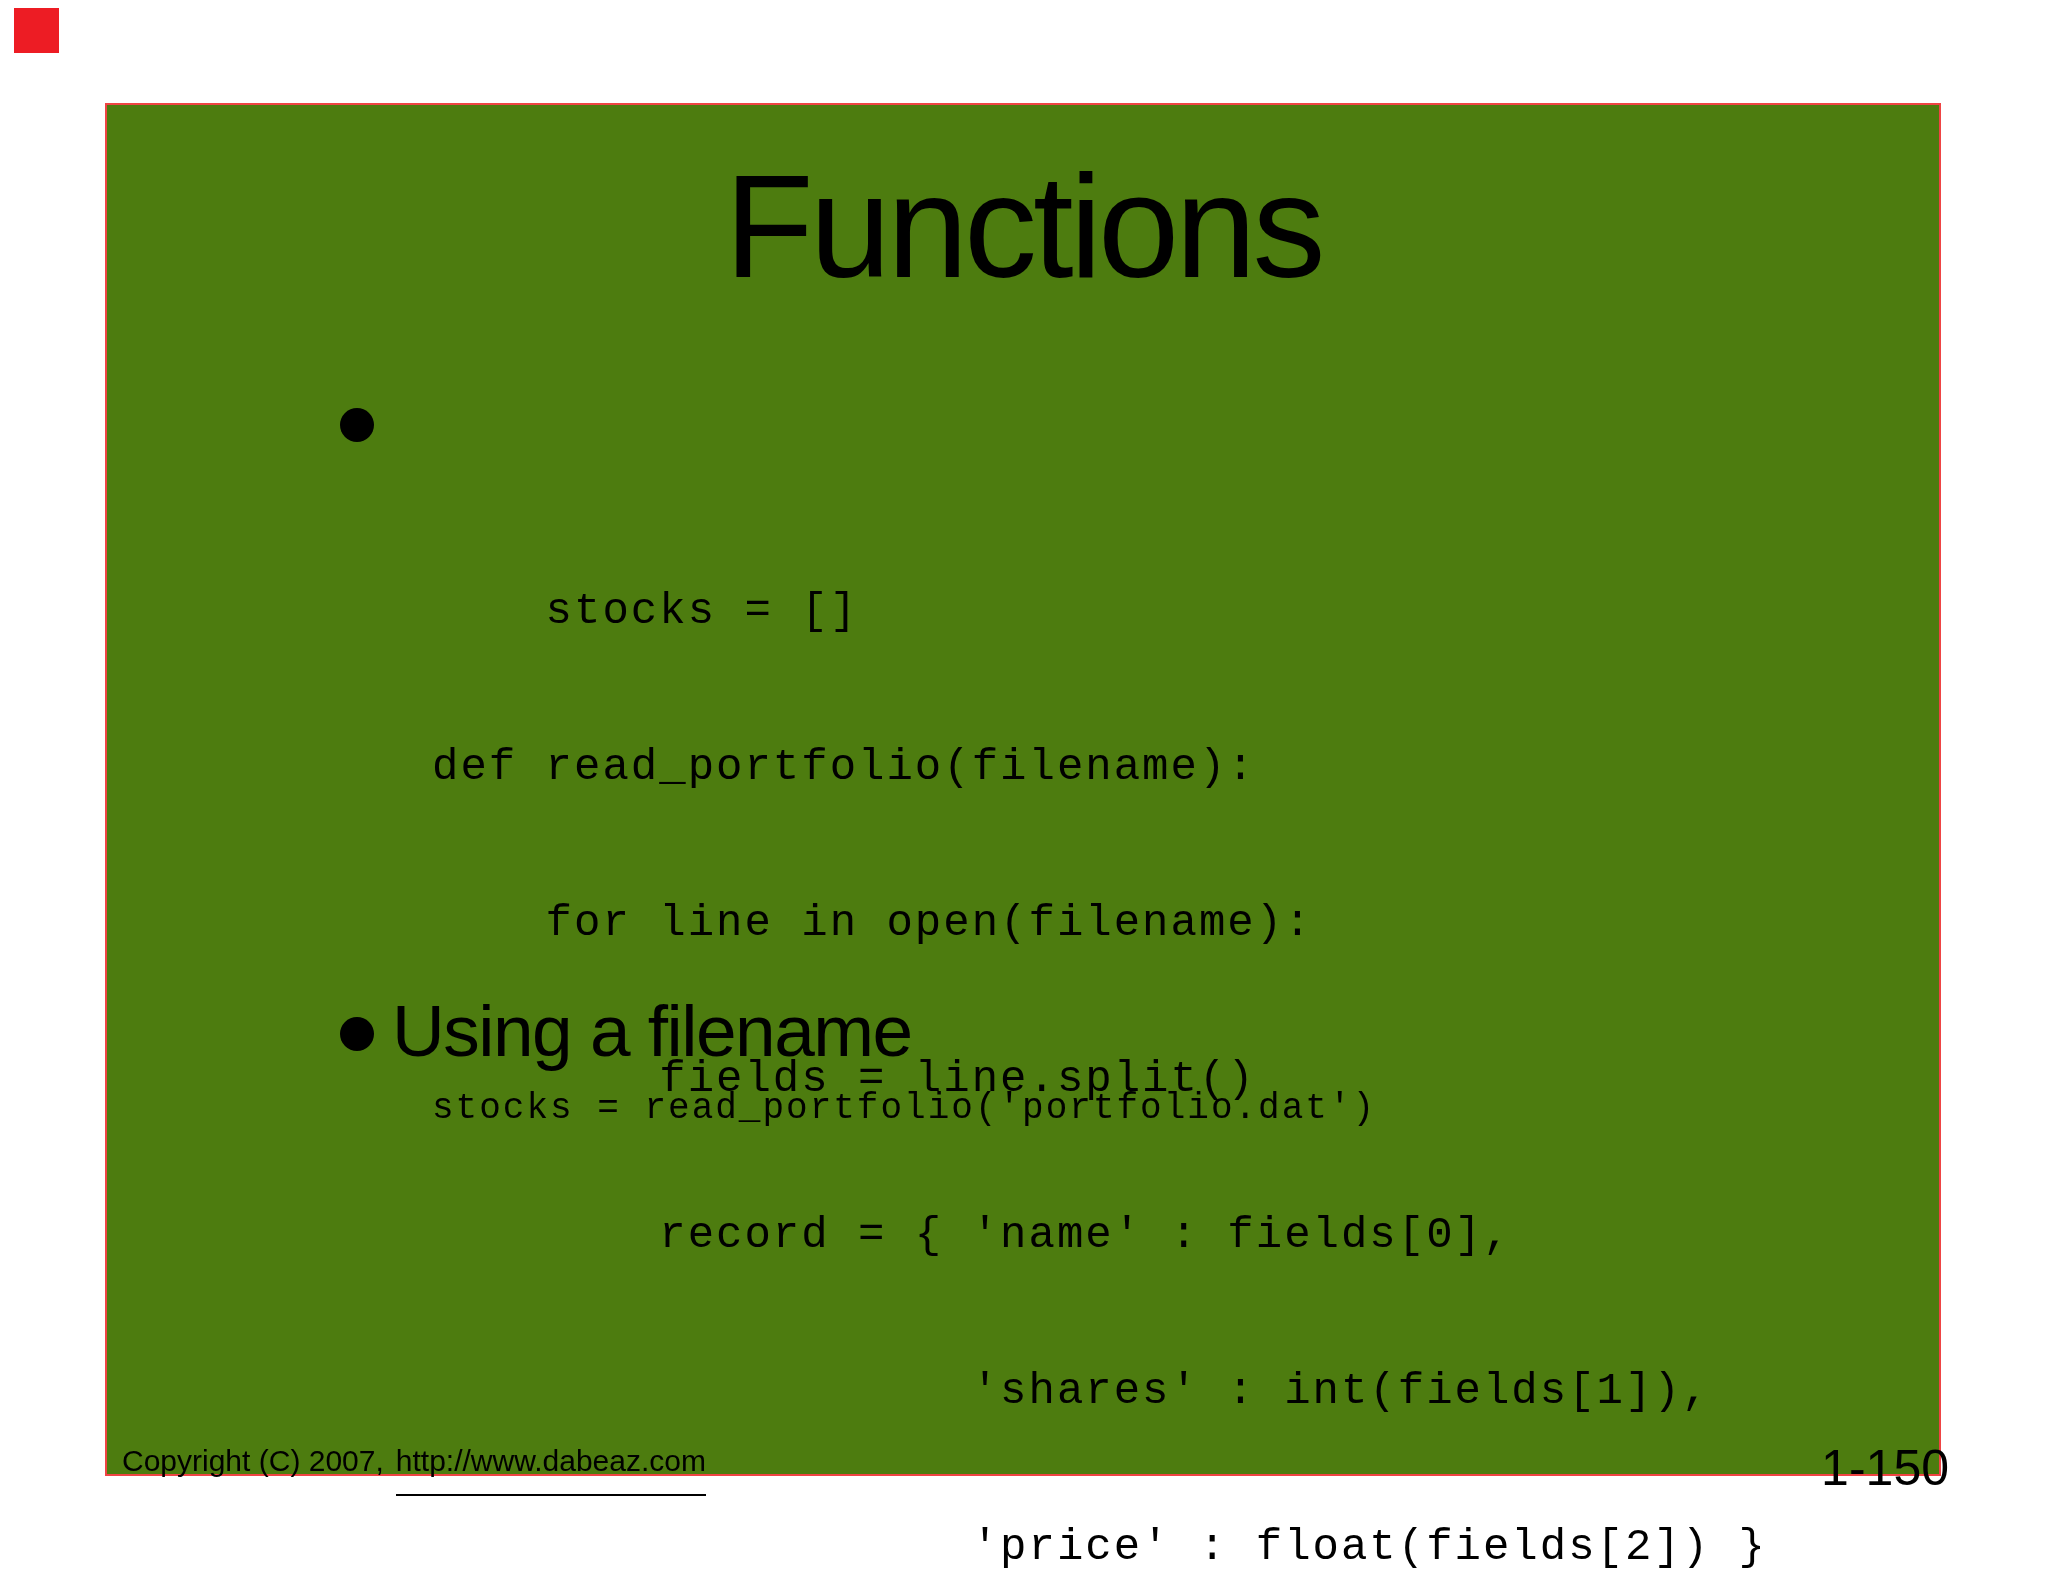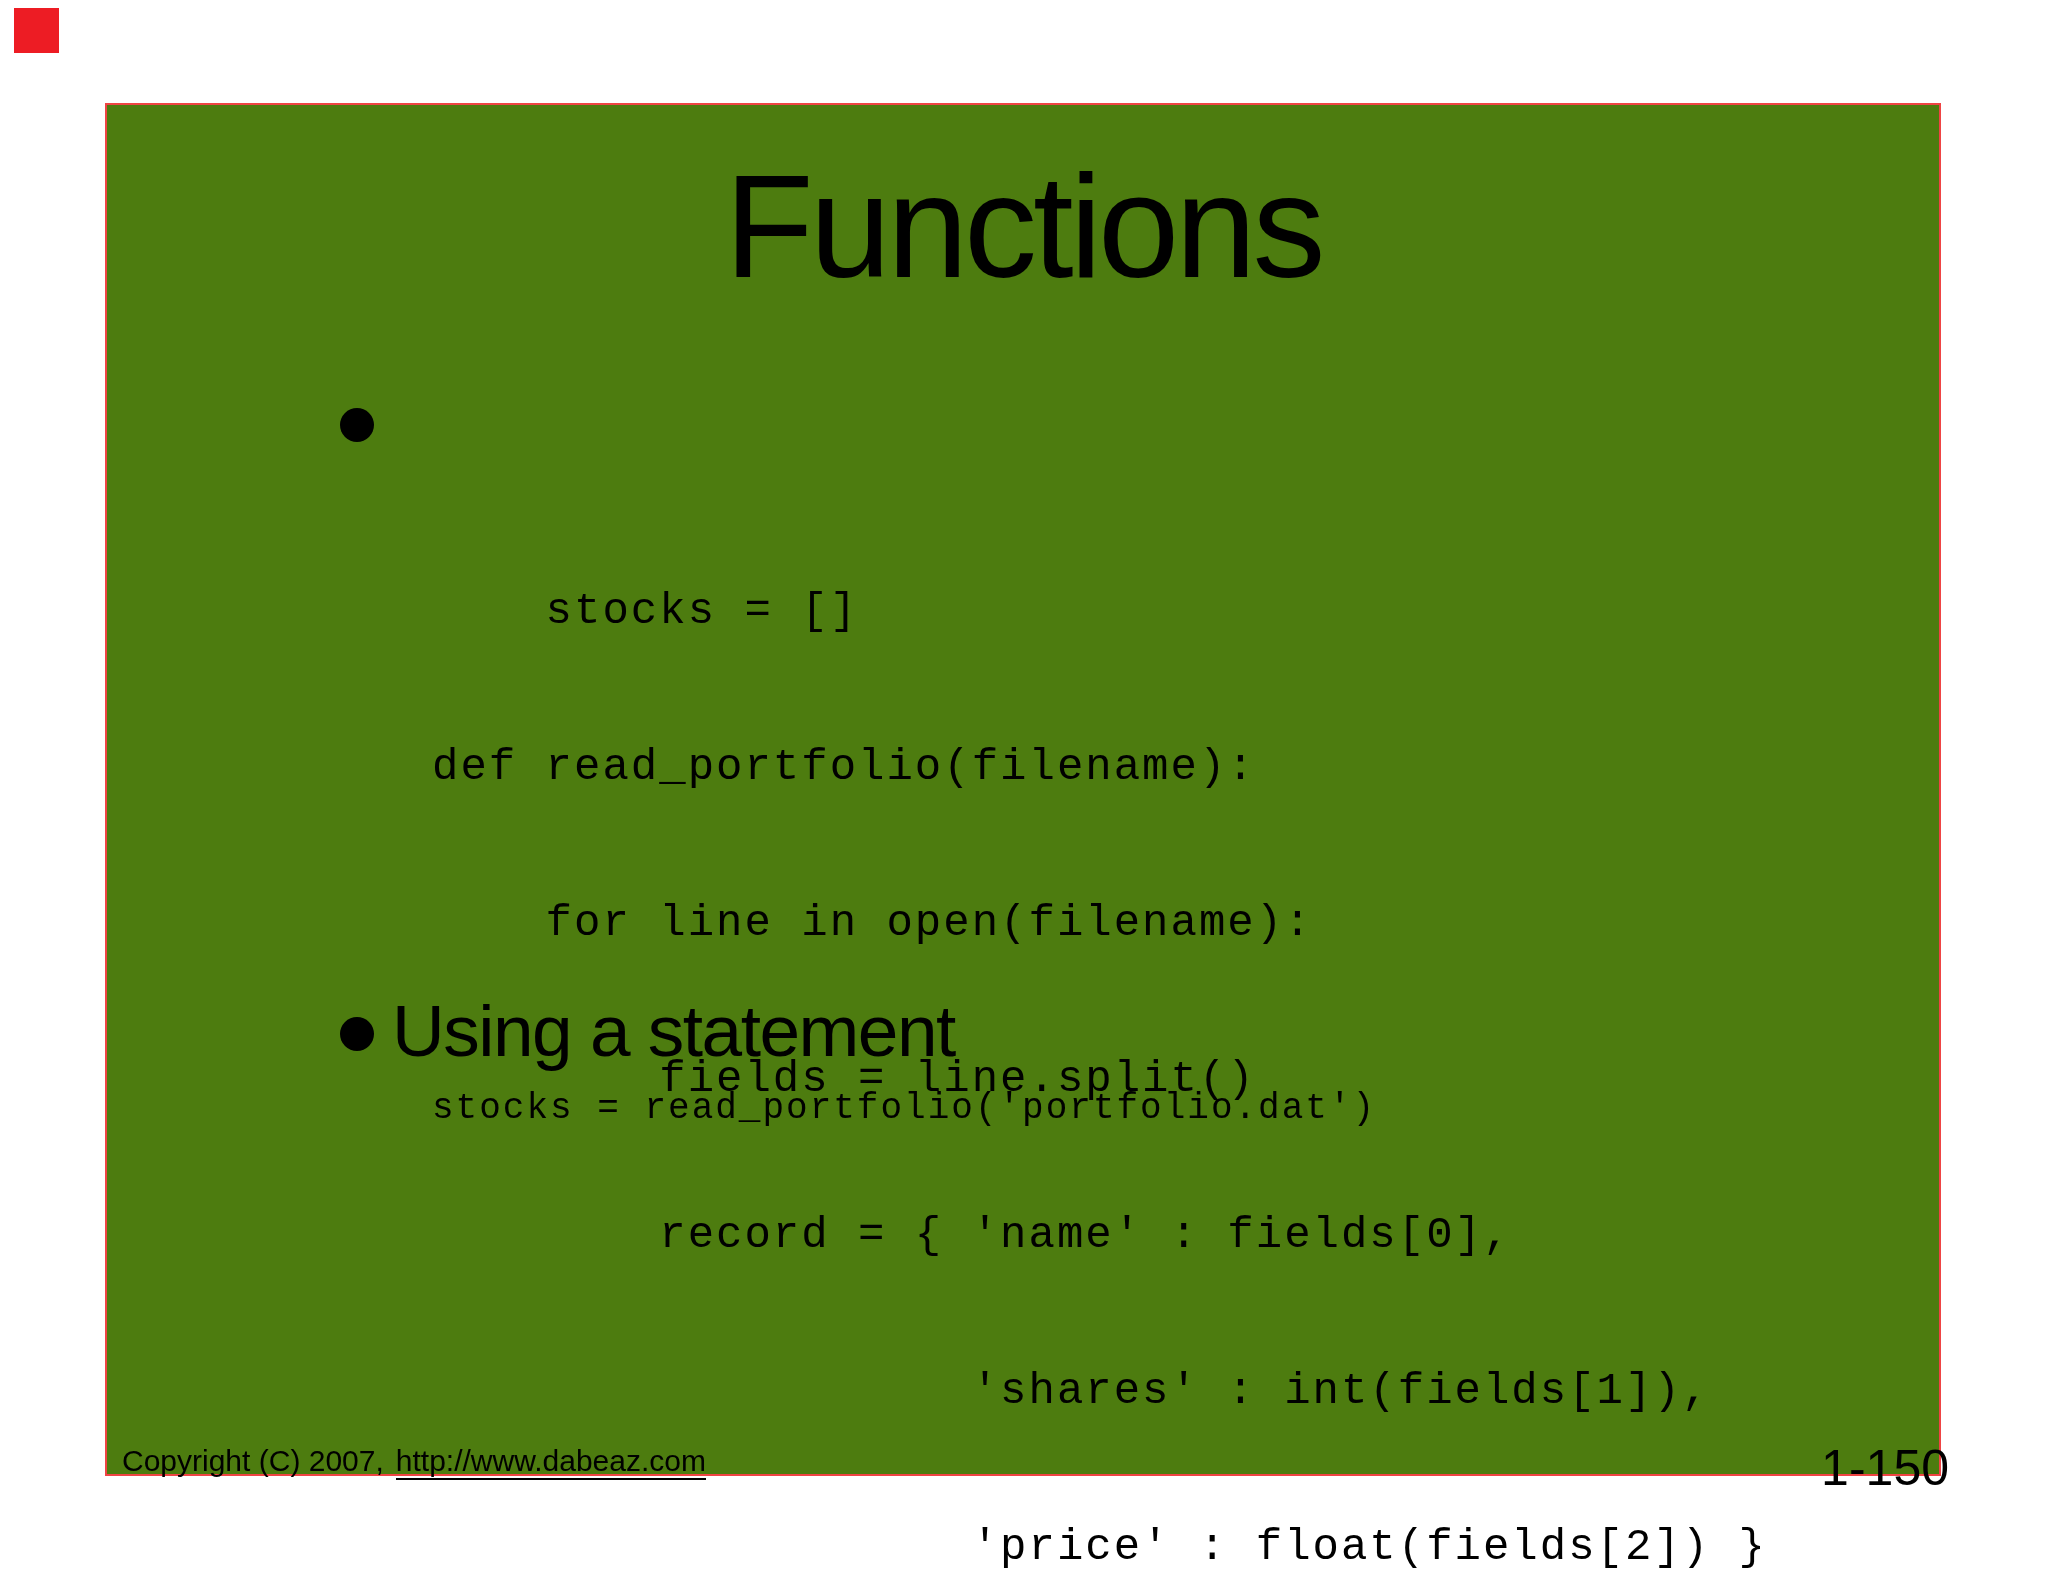--- a/index.html
+++ b/index.html
@@ -85,21 +85,21 @@
     position: absolute;
     left: 15px;
     top: 1339px;
     font-size: 30px;
     line-height: 1.1;
     white-space: nowrap;
   }
   .footer-link {
     margin-left: 12px;
     border-bottom: 2px solid #000000;
-    padding-bottom: 1px;
+    padding-bottom: 17px;
   }
   .page-number {
     position: absolute;
     right: -10px;
     top: 1310px;
     font-size: 50px;
     line-height: 1;
     white-space: nowrap;
     margin-top: 28px;
   }
@@ -123,21 +123,21 @@
       <div class="code-line">    for line in open(filename):</div>
       <div class="code-line">        fields = line.split()</div>
       <div class="code-line">        record = { 'name' : fields[0],</div>
       <div class="code-line">                   'shares' : int(fields[1]),</div>
       <div class="code-line">                   'price' : float(fields[2]) }</div>
       
       
     </div>
 
     <div class="bullet-dot dot-2"></div>
-    <div class="bullet-label label-2">Using a statement</div>
+    <div class="bullet-label label-2">Using a filename</div>
 
     <div class="usage">stocks = read_portfolio('portfolio.dat')</div>
 
     <div class="footer">
       <span>Copyright (C) 2007,</span><span class="footer-link">http://www.dabeaz.com</span>
     </div>
 
     <div class="page-number">1-150</div>
 
   </div>

